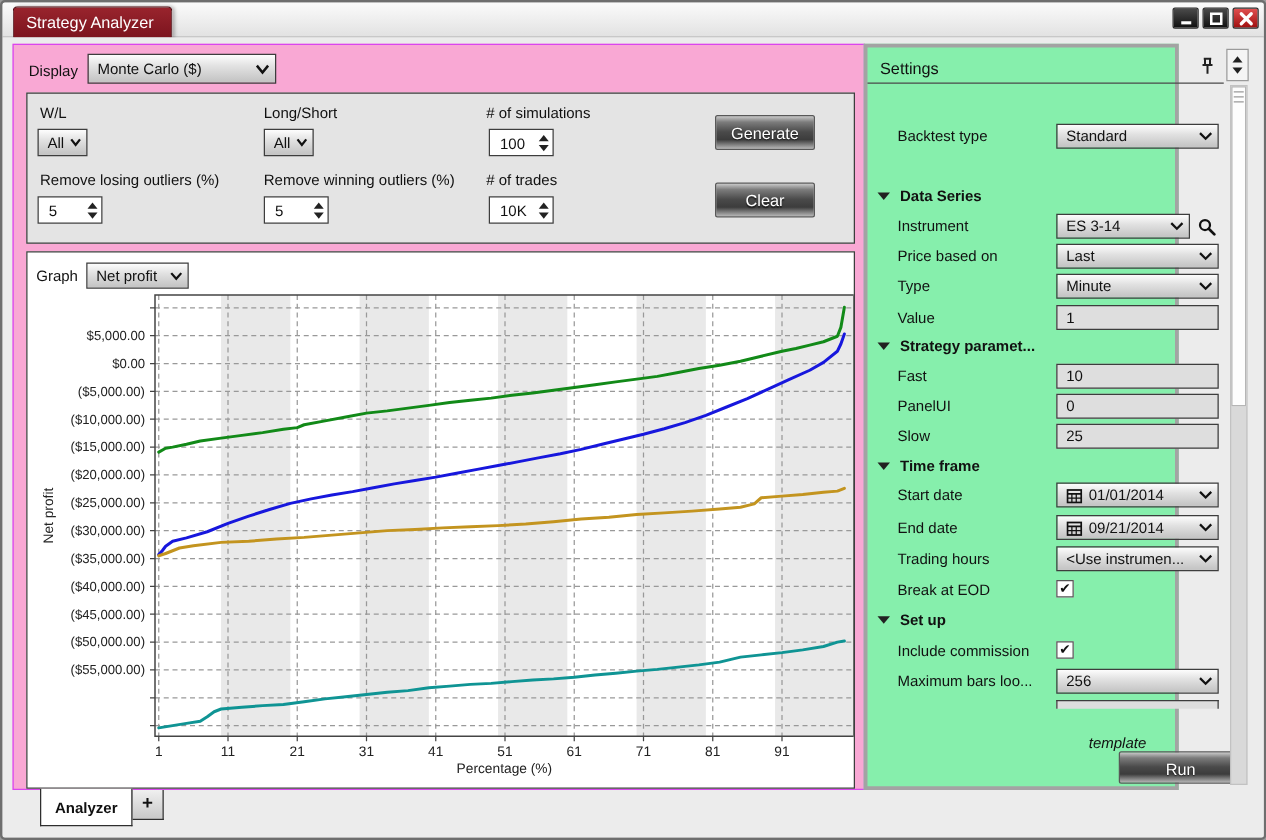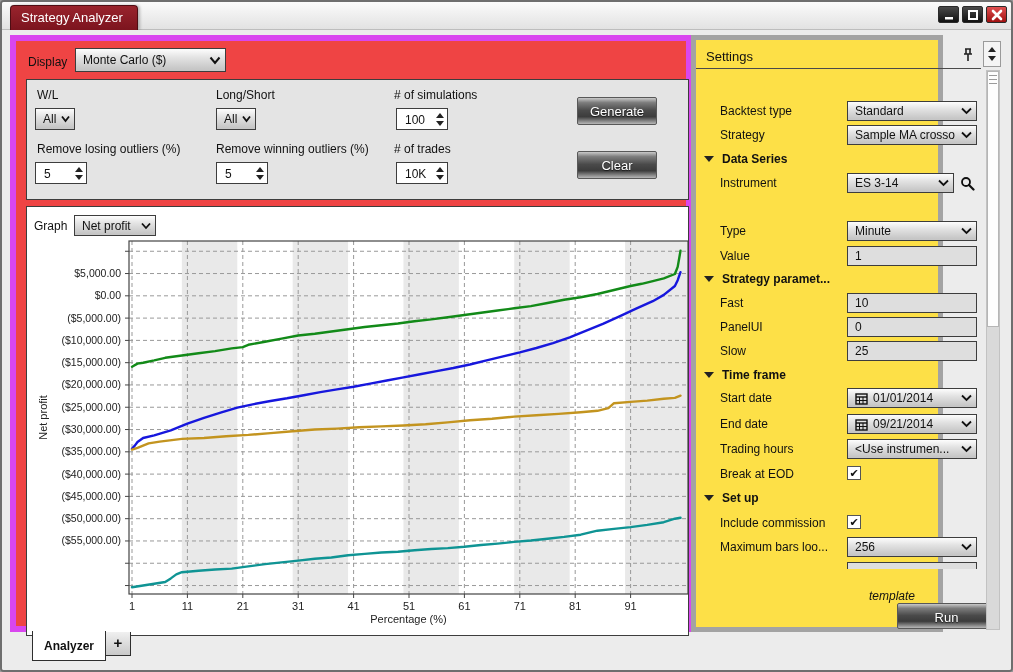--- a/index.html
+++ b/index.html
@@ -9,22 +9,22 @@
   
   .titlebar { position:absolute; left:0; top:0; right:0; height:28px; background:linear-gradient(180deg,#fbfbfb,#e2e2e2); border-bottom:1px solid #bdbdbd; }
   .title-tab { position:absolute; left:8px; top:3px; height:25px; padding:4px 14px 0 10px; background:linear-gradient(180deg,#99242d,#7c141e); border:1px solid #4e0d13; border-bottom:none; border-radius:4px 4px 0 0; color:#fff; font-size:13px; box-shadow:2px 0 3px rgba(0,0,0,.25); }
   .winbtn { position:absolute; top:4px; width:21px; height:17px; border:1px solid #2a2a2a; border-radius:2px; display:flex; align-items:center; justify-content:center; }
   .winbtn.min  { right:52px; background:linear-gradient(180deg,#4a4a4a,#111); }
   .winbtn.max  { right:28px; background:linear-gradient(180deg,#4a4a4a,#111); }
   .winbtn.close{ right:4px;  background:linear-gradient(180deg,#e05050,#a01010); }
 
   
   .body { position:absolute; left:0; top:28px; right:0; bottom:0; background:#ececec; }
-  .left-panel { position:absolute; left:8px; top:5px; width:682px; height:597px; background:#ef4444; border:6px solid #d946ef; }
-  .settings-panel { position:absolute; left:689px; top:5px; width:252px; height:597px; background:#fde047; border:5px solid #a3a3a3; }
+  .left-panel { position:absolute; left:8px; top:5px; width:682px; height:597px; background:#f9a8d4; border:1px solid #d946ef; }
+  .settings-panel { position:absolute; left:689px; top:5px; width:252px; height:597px; background:#86efac; border:3px solid #a3a3a3; }
 
   
   .display-label { position:absolute; left:12px; top:14px; font-size:12px; color:#111; }
   .dd { background:linear-gradient(180deg,#fdfdfd,#e2e2e2 40%,#c6c6c6 92%); border:1px solid #3d3d3d; display:flex; align-items:center; padding:0 4px 0 7px; cursor:default; }
   .dd .val { flex:1; font-size:12px; color:#111; white-space:nowrap; overflow:hidden; }
   .display-dd { position:absolute; left:59px; top:7px; width:151px; height:24px; }
 
   
   .groupbox { position:absolute; left:10px; top:38px; width:663px; height:121px; background:#e4e4e4; border:1px solid #3d3d3d; }
   .gb-label { position:absolute; font-size:12px; color:#111; }
@@ -273,47 +273,47 @@
 
       <div class="srow" style="top:61px;">
         <span class="slabel">Backtest type</span>
         <div class="dd sctl">
             <span class="val">Standard</span>
             <svg width="11" height="8">
               <polyline points="1,1.5 5.5,6 10,1.5" fill="none" stroke="#111" stroke-width="1.8"></polyline>
             </svg>
           </div>
       </div>
-      <div class="srow" style="top:85px;">
-        <span class="slabel">Strategy</span>
-        <div class="dd sctl">
-            <span class="val">Sample MA crosso</span>
-            <svg width="11" height="8">
-              <polyline points="1,1.5 5.5,6 10,1.5" fill="none" stroke="#111" stroke-width="1.8"></polyline>
-            </svg>
-          </div>
-      </div>
       <div class="srow" style="top:110px;">
         <span class="shdr-arrow"></span>
         <span class="shdr-text">Data Series</span>
       </div>
       <div class="srow" style="top:133px;">
         <span class="slabel">Instrument</span>
         <div class="dd sctl" style="width:107px;">
             <span class="val">ES 3-14</span>
             <svg width="11" height="8">
               <polyline points="1,1.5 5.5,6 10,1.5" fill="none" stroke="#111" stroke-width="1.8"></polyline>
             </svg>
           </div>
         <span class="search-btn">
             <svg width="15" height="15">
               <circle cx="6" cy="6" r="4" fill="none" stroke="#111" stroke-width="1.8"></circle>
               <line x1="9" y1="9" x2="13.5" y2="13.5" stroke="#111" stroke-width="2.2" stroke-linecap="round"></line>
             </svg>
           </span>
+      </div>
+      <div class="srow" style="top:157px;">
+        <span class="slabel">Price based on</span>
+        <div class="dd sctl">
+            <span class="val">Last</span>
+            <svg width="11" height="8">
+              <polyline points="1,1.5 5.5,6 10,1.5" fill="none" stroke="#111" stroke-width="1.8"></polyline>
+            </svg>
+          </div>
       </div>
       <div class="srow" style="top:181px;">
         <span class="slabel">Type</span>
         <div class="dd sctl">
             <span class="val">Minute</span>
             <svg width="11" height="8">
               <polyline points="1,1.5 5.5,6 10,1.5" fill="none" stroke="#111" stroke-width="1.8"></polyline>
             </svg>
           </div>
       </div>

